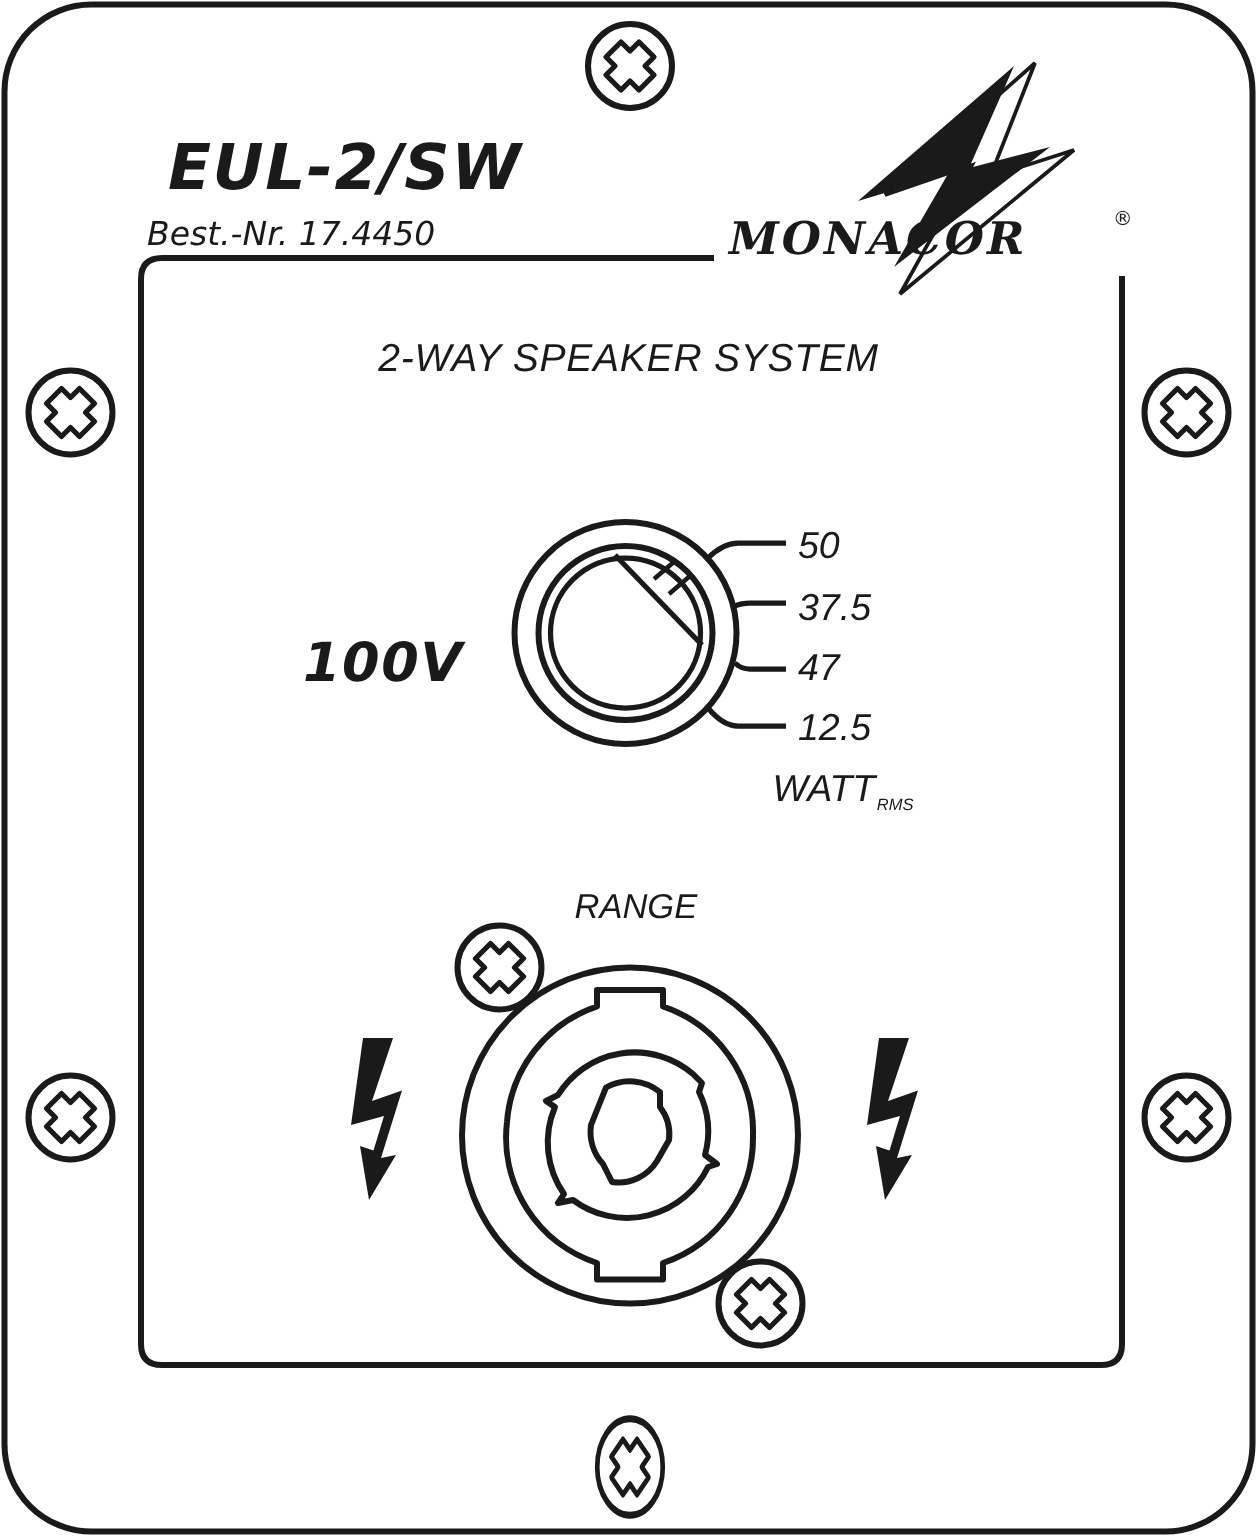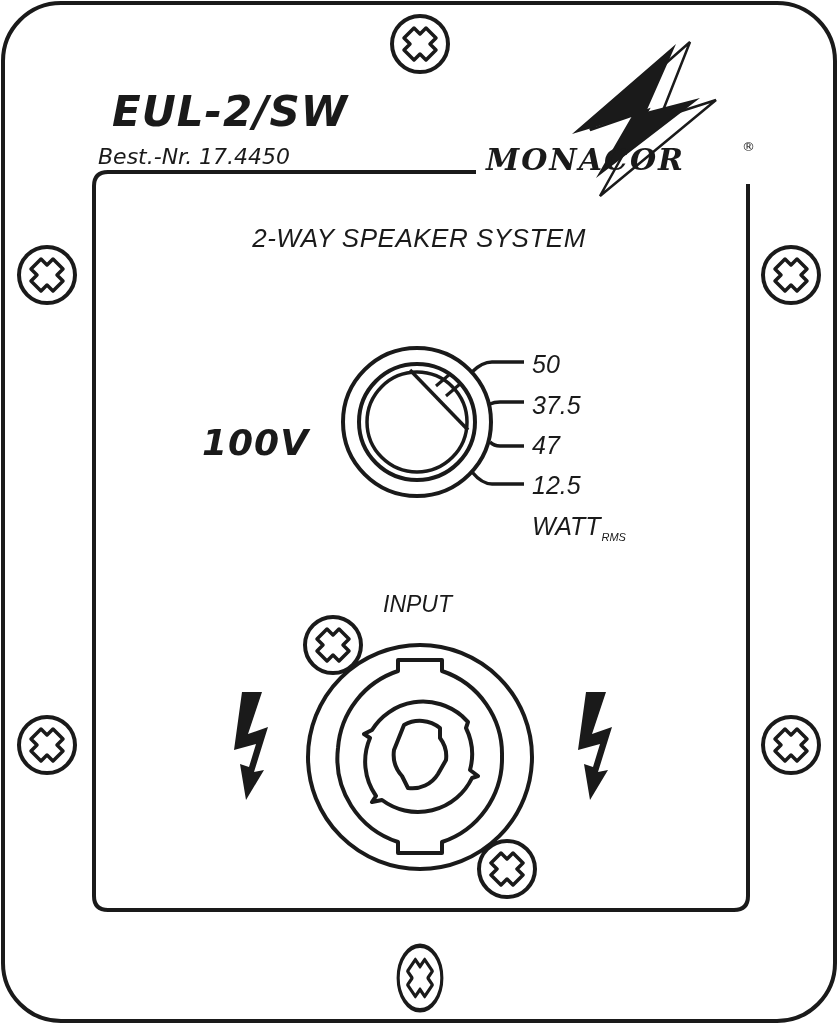--- a/index.html
+++ b/index.html
@@ -9,21 +9,21 @@
     .txt { position: absolute; white-space: nowrap; color: #1a1a1a; }
     .model { left: 112px; top: 88px; font-family: "DejaVu Sans", sans-serif; font-weight: bold; font-size: 42px; letter-spacing: 1px; line-height: 48px; }
     .ordernum { left: 98px; top: 132px; font-family: "DejaVu Sans", sans-serif; font-size: 22px; line-height: 26px; margin-top: 12px; }
     .brand { left: 486px; top: 142px; font-family: "DejaVu Serif", "Liberation Serif", serif; font-weight: bold; font-size: 30px; letter-spacing: 2px; line-height: 36px; }
     .reg { left: 742px; top: 140px; font-size: 13px; line-height: 14px; }
     .line1 { left: 0; width: 838px; text-align: center; top: 222px; font-size: 26px; line-height: 32px; font-family: "Liberation Sans", sans-serif; letter-spacing: 0.5px; }
     .line2 { left: 0; width: 838px; text-align: center; top: 260px; font-size: 26px; line-height: 32px; font-family: "Liberation Sans", sans-serif; letter-spacing: 0.2px; }
     .voltage { left: 202px; top: 398px; font-family: "DejaVu Sans", sans-serif; font-weight: bold; font-size: 36px; line-height: 42px; letter-spacing: 1px; margin-top: 24px; }
     .tap { left: 532px; font-family: "Liberation Sans", sans-serif; font-size: 25px; line-height: 28px; text-align: center; }
     .tap0 { top: 350px; } .tap1 { top: 391px; } .tap2 { top: 431px; } .tap3 { top: 471px; }
-    .watt { left: 532px; top: 511px; font-family: "Liberation Sans", sans-serif; font-size: 25px; line-height: 30px; }
+    .watt { left: 515px; top: 511px; font-family: "Liberation Sans", sans-serif; font-size: 25px; line-height: 30px; }
     .rms { font-size: 11px; vertical-align: -6px; margin-left: 1px; }
     .input-label { left: 383px; top: 590px; font-family: "Liberation Sans", sans-serif; font-size: 23px; line-height: 28px; }
     .hit { position: absolute; border-radius: 50%; }
   </style>
 </head>
 <body>
 
 <div class="stage">
 
   <svg class="art" width="838" height="1024" viewBox="0 0 838 1024" xmlns="http://www.w3.org/2000/svg">
@@ -109,17 +109,17 @@
   <div class="txt line1">2-WAY SPEAKER SYSTEM</div>
 
   <div class="txt voltage">100V</div>
 
   <div class="txt tap tap0">50</div>
   <div class="txt tap tap1">37.5</div>
   <div class="txt tap tap2">47</div>
   <div class="txt tap tap3">12.5</div>
   <div class="txt watt"><span>WATT</span><span class="rms">RMS</span></div>
 
-  <div class="txt input-label">INPUT</div>
+  <div class="txt input-label">RANGE</div>
 
   <div class="hit" style="left:343px;top:348px;width:148px;height:148px;"></div>
   <div class="hit" style="left:308px;top:645px;width:224px;height:224px;"></div>
 </div>
 
 </body></html>

